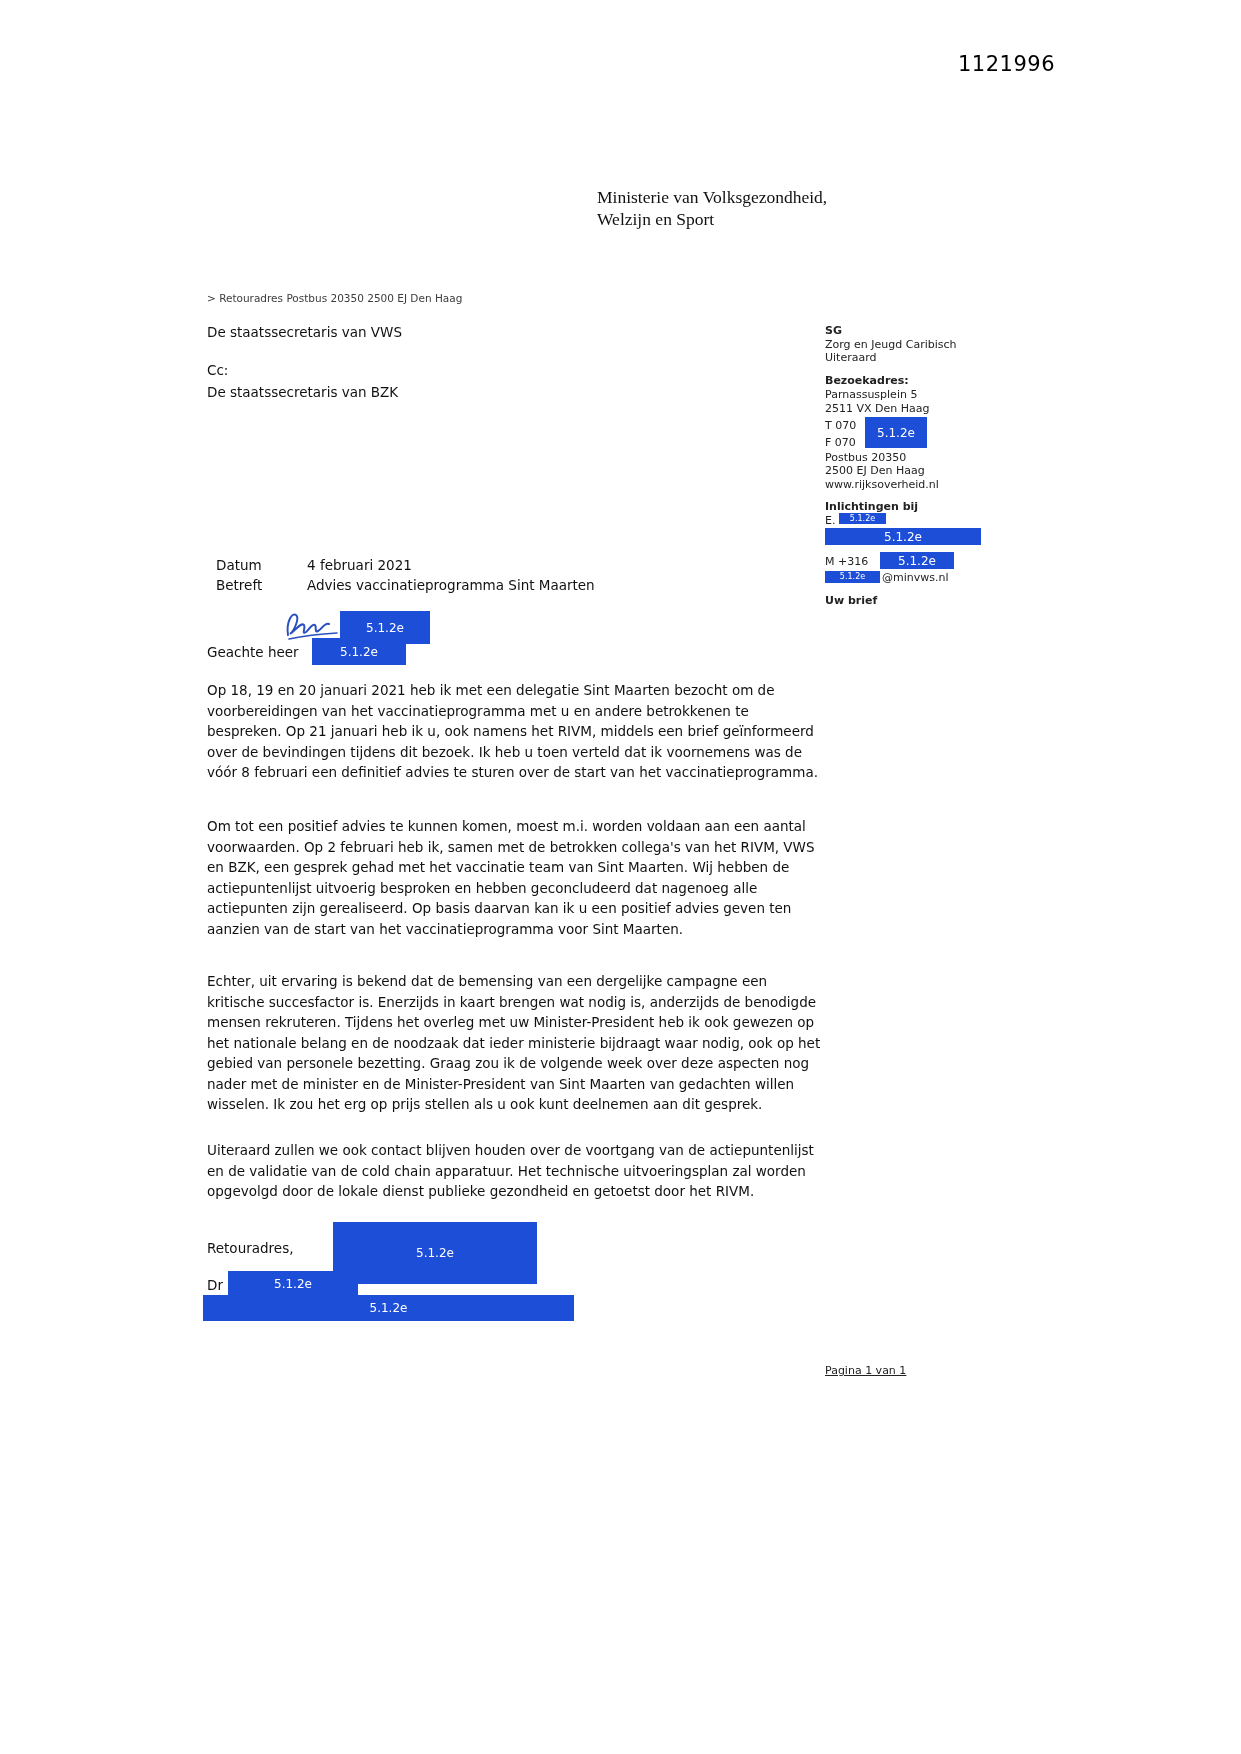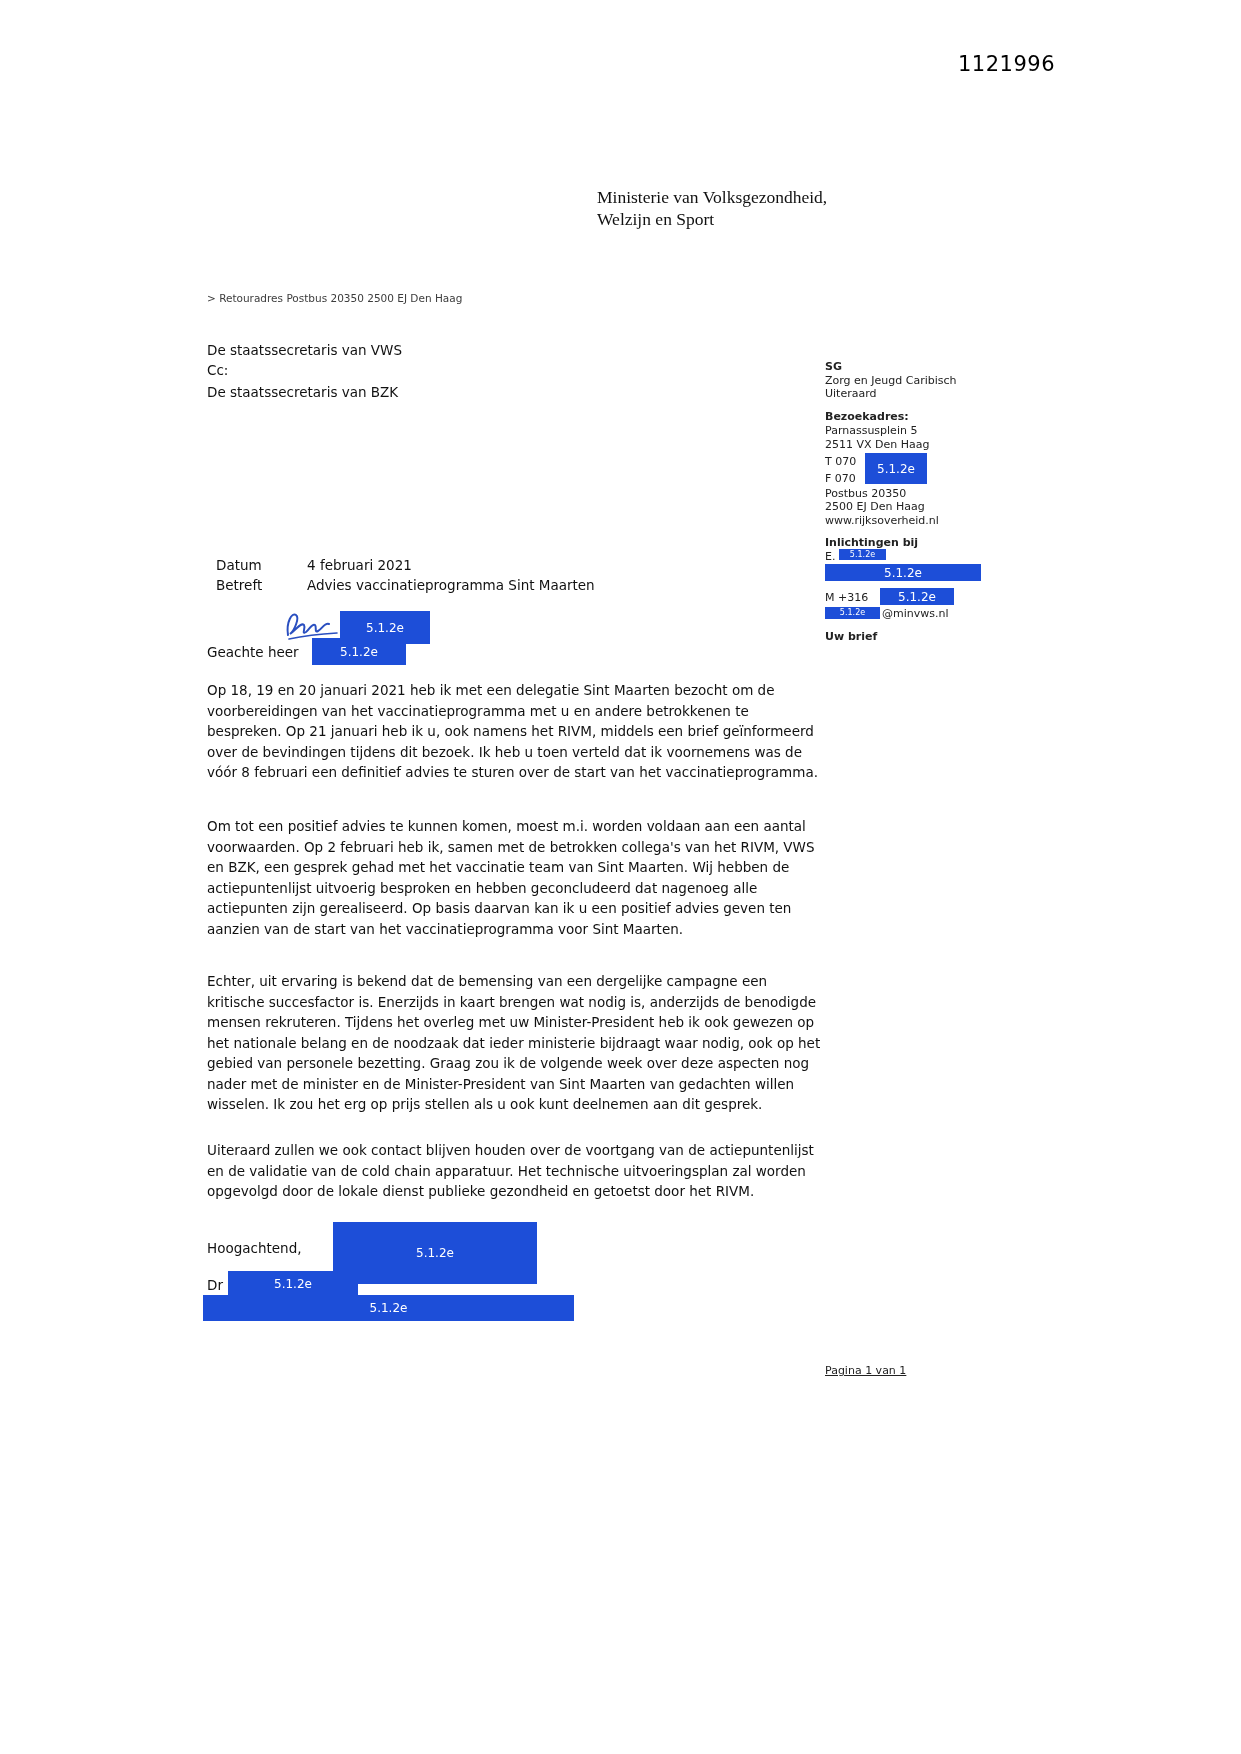--- a/index.html
+++ b/index.html
@@ -74,25 +74,25 @@
 
   <div class="abs doc-number" style="left:958px; top:52px;">1121996</div>
 
   <div class="abs ministry" style="left:597px; top:186px;font-family:Liberation Serif, serif;">
     <div>Ministerie van Volksgezondheid,</div>
     <div>Welzijn en Sport</div>
   </div>
 
   <div class="abs return-address" style="left:207px; top:292px;">&gt; Retouradres Postbus 20350 2500 EJ Den Haag</div>
 
-  <div class="abs addr-line" style="left:207px; top:342px;">De staatssecretaris van VWS</div>
+  <div class="abs addr-line" style="left:207px; top:324px;">De staatssecretaris van VWS</div>
   <div class="abs addr-line" style="left:207px; top:362px;">Cc:</div>
   <div class="abs addr-line" style="left:207px; top:384px;">De staatssecretaris van BZK</div>
 
-  <div class="abs sidebar" style="left:825px; top:324px; height:420px;margin-top:36px;">
+  <div class="abs sidebar" style="left:825px; top:324px; height:420px;">
     <div class="sb bold" style="top:0px;">SG</div>
     <div class="sb" style="top:14px;">Zorg en Jeugd Caribisch</div>
     <div class="sb" style="top:27px;">Uiteraard</div>
 
     <div class="sb bold" style="top:50px;">Bezoekadres:</div>
     <div class="sb" style="top:64px;">Parnassusplein 5</div>
     <div class="sb" style="top:78px;">2511 VX  Den Haag</div>
 
     <div class="sb" style="top:95px;">T  070</div>
     <div class="sb" style="top:112px;">F  070</div>
@@ -133,21 +133,21 @@
   <div class="redact" style="left:340px; top:611px; width:90px; height:33px;">5.1.2e</div>
 
   <div class="abs line-text" style="left:207px; top:644px;">Geachte heer</div>
   <div class="redact" style="left:312px; top:638px; width:94px; height:27px;">5.1.2e</div>
 
   <div class="abs para" style="left:207px; top:680px;">Op 18, 19 en 20 januari 2021 heb ik met een delegatie Sint Maarten bezocht om de voorbereidingen van het vaccinatieprogramma met u en andere betrokkenen te bespreken. Op 21 januari heb ik u, ook namens het RIVM, middels een brief geïnformeerd over de bevindingen tijdens dit bezoek. Ik heb u toen verteld dat ik voornemens was de vóór 8 februari een definitief advies te sturen over de start van het vaccinatieprogramma.</div>
   <div class="abs para" style="left:207px; top:816px;">Om tot een positief advies te kunnen komen, moest m.i. worden voldaan aan een aantal voorwaarden. Op 2 februari heb ik, samen met de betrokken collega's van het RIVM, VWS en BZK, een gesprek gehad met het vaccinatie team van Sint Maarten. Wij hebben de actiepuntenlijst uitvoerig besproken en hebben geconcludeerd dat nagenoeg alle actiepunten zijn gerealiseerd. Op basis daarvan kan ik u een positief advies geven ten aanzien van de start van het vaccinatieprogramma voor Sint Maarten.</div>
   <div class="abs para" style="left:207px; top:971px;">Echter, uit ervaring is bekend dat de bemensing van een dergelijke campagne een kritische succesfactor is. Enerzijds in kaart brengen wat nodig is, anderzijds de benodigde mensen rekruteren. Tijdens het overleg met uw Minister-President heb ik ook gewezen op het nationale belang en de noodzaak dat ieder ministerie bijdraagt waar nodig, ook op het gebied van personele bezetting. Graag zou ik de volgende week over deze aspecten nog nader met de minister en de Minister-President van Sint Maarten van gedachten willen wisselen. Ik zou het erg op prijs stellen als u ook kunt deelnemen aan dit gesprek.</div>
   <div class="abs para" style="left:207px; top:1140px;">Uiteraard zullen we ook contact blijven houden over de voortgang van de actiepuntenlijst en de validatie van de cold chain apparatuur. Het technische uitvoeringsplan zal worden opgevolgd door de lokale dienst publieke gezondheid en getoetst door het RIVM.</div>
 
-  <div class="abs line-text" style="left:207px; top:1240px;">Hoogachtend,</div>
+  <div class="abs line-text" style="left:207px; top:1240px;">Retouradres,</div>
 
   <div class="redact" style="left:333px; top:1222px; width:204px; height:62px;">5.1.2e</div>
 
   <div class="abs line-text" style="left:207px; top:1277px;">Dr</div>
   <div class="redact" style="left:228px; top:1271px; width:130px; height:25px;">5.1.2e</div>
   <div class="redact" style="left:203px; top:1295px; width:371px; height:26px;">5.1.2e</div>
 
   <div class="abs footer-text" style="left:825px; top:1364px;text-decoration:underline;">Pagina 1 van 1</div>
 
 </div>

